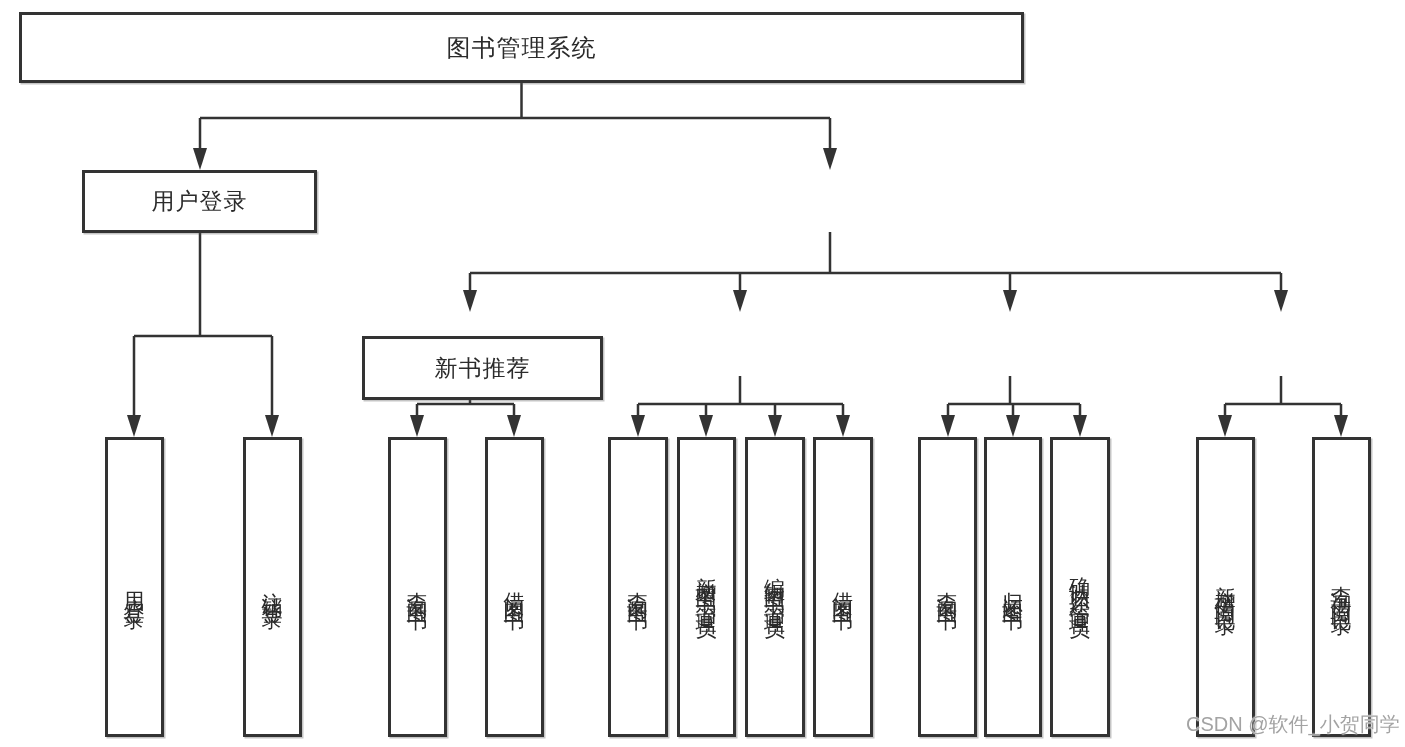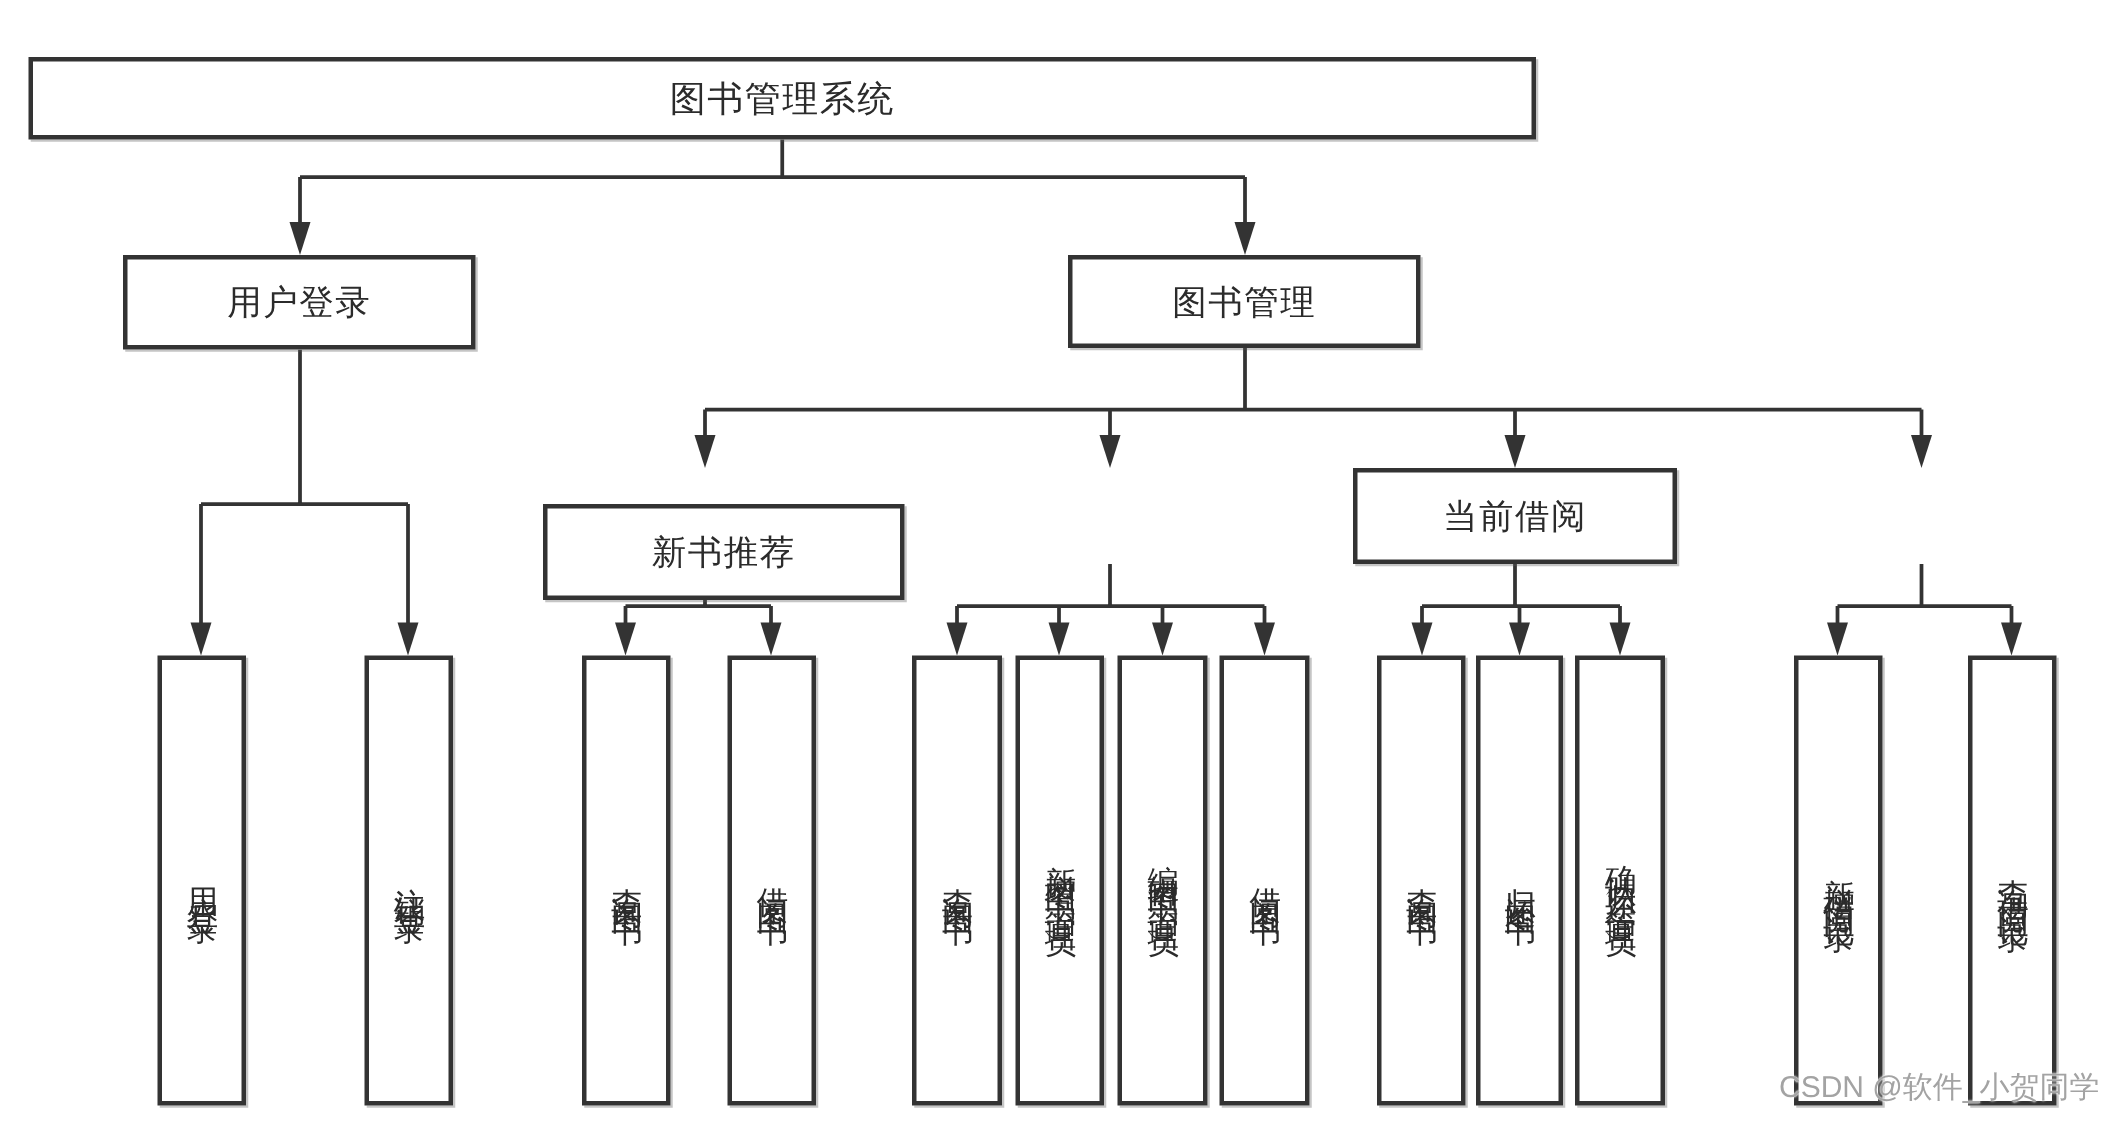--- a/index.html
+++ b/index.html
@@ -98,36 +98,30 @@
       <polygon points="768,415 782,415 775,437"></polygon>
       <polygon points="836,415 850,415 843,437"></polygon>
       <polygon points="941,415 955,415 948,437"></polygon>
       <polygon points="1006,415 1020,415 1013,437"></polygon>
       <polygon points="1073,415 1087,415 1080,437"></polygon>
       <polygon points="1218,415 1232,415 1225,437"></polygon>
       <polygon points="1334,415 1348,415 1341,437"></polygon>
     </g>
   </svg>
 
-  <div class="box" style="left:19px; top:12px; width:1005px; height:55px;margin-top:26px;">
+  <div class="box" style="left:19px; top:12px; width:1005px; height:71px;">
     <span class="root-label">图书管理系统</span>
   </div>
 
   <div class="box" style="left:82px; top:170px; width:235px; height:63px;">
     <span class="h-label">用户登录</span>
   </div>
-  <div class="box" style="left:712px; top:170px; width:235px; height:62px;">
-    <span class="h-label">图书管理</span>
-  </div>
 
   <div class="box" style="left:362px; top:312px; width:241px; height:64px;margin-top:24px;">
     <span class="h-label">新书推荐</span>
-  </div>
-  <div class="box" style="left:902px; top:312px; width:216px; height:64px;">
-    <span class="h-label">当前借阅</span>
   </div>
 
   <div class="box" style="left:105px; top:437px; width:59px; height:300px;">
     <span class="v-label">用户登录</span>
   </div>
   <div class="box" style="left:243px; top:437px; width:59px; height:300px;">
     <span class="v-label">注销登录</span>
   </div>
 
   <div class="box" style="left:388px; top:437px; width:59px; height:300px;">

